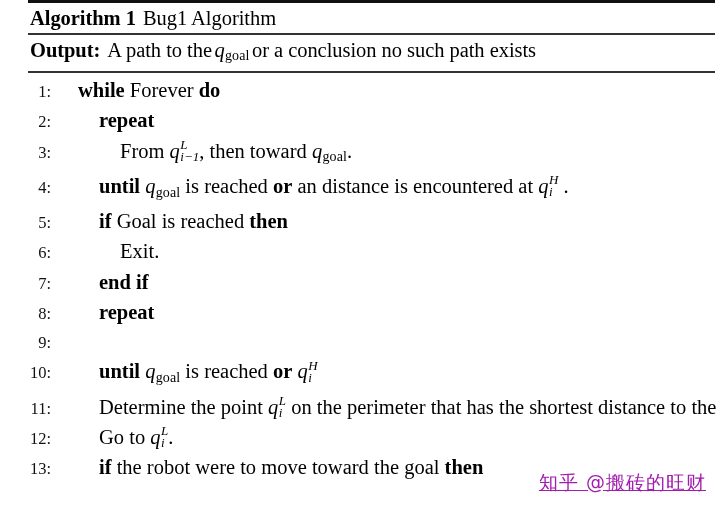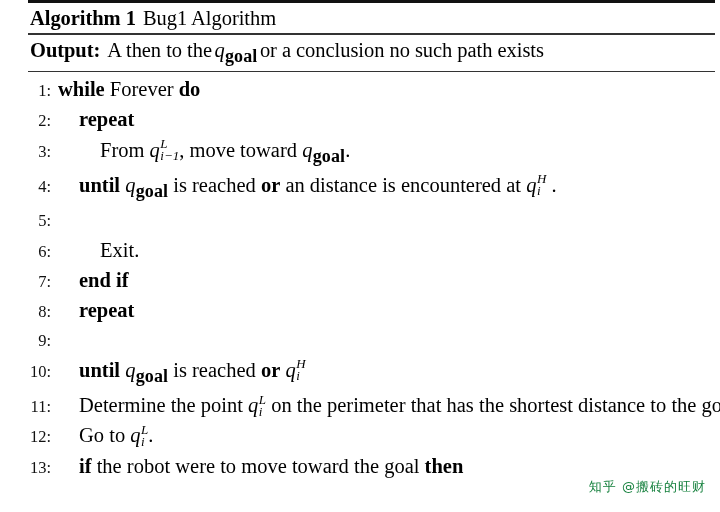--- a/index.html
+++ b/index.html
@@ -62,21 +62,21 @@
   }
   .line-no {
     width: 30px;
     min-width: 30px;
     text-align: right;
     font-size: 16.5px;
     padding-right: 7px;
     box-sizing: border-box;
     color: #111111;
   }
-  .line-body { flex: 0 0 auto; }
+  .line-body { flex: 0 0 auto; margin-left: 20px; }
   .ind-0 { padding-left: 0px; }
   .ind-1 { padding-left: 21px; }
   .ind-2 { padding-left: 42px; }
 
   .kw { font-weight: bold; }
 
   
   .mvar {
     font-family: "Liberation Serif", "DejaVu Serif", serif;
     font-style: italic;
@@ -104,85 +104,86 @@
   .supsub .sub {
     display: block;
     font-size: 13px;
     font-style: italic;
     line-height: 1;
     position: relative;
     top: 3.5px;
     height: 0;
   }
   .sub-rm {
-    font-size: 18px;
+    font-size: 14px;
     font-style: normal;
     vertical-align: -0.28em;
     letter-spacing: 0.1px;
     display: inline-block;
     margin-left: 0.3px;
-    font-weight: bold;
   }
   .mspace { display: inline-block; width: 2.5px; }
 
   
   #watermark {
     position: absolute;
     right: 14px;
     bottom: 16px;
     font-family: "DejaVu Sans", sans-serif;
-    font-size: 13px;
-    color: #15803d;
+    font-size: 19px;
+    color: #a21caf;
     letter-spacing: 1px;
     white-space: nowrap;
     user-select: none;
+    text-decoration: underline;
   }
 </style>
 </head>
 <body>
 
 <div id="algorithm-figure">
 
   <div class="rule-top"></div>
 
   <div class="header-block">
     <div class="header-line" id="algorithm-title-line">
       <span class="lbl">Algorithm 1</span><span class="gap"></span><span>Bug1 Algorithm</span>
     </div>
   </div>
 
   <div class="rule-mid"></div>
 
   <div class="header-block">
     <div class="header-line" id="output-line">
-      <span class="lbl">Output:</span><span class="gap"></span><span>A then to the</span><span class="mspace"></span><span class="mvar"><span>q</span><span class="sub-rm">goal</span></span><span class="mspace"></span><span>or a conclusion no such path exists</span>
+      <span class="lbl">Output:</span><span class="gap"></span><span>A path to the</span><span class="mspace"></span><span class="mvar"><span>q</span><span class="sub-rm">goal</span></span><span class="mspace"></span><span>or a conclusion no such path exists</span>
     </div>
   </div>
 
   <div class="rule-mid"></div>
 
   <div id="algorithm-body">
       <div class="alg-line">
         <span class="line-no">1:</span>
         <span class="line-body ind-0"><span class="kw">while</span> <span>Forever</span> <span class="kw">do</span></span>
       </div>
       <div class="alg-line">
         <span class="line-no">2:</span>
         <span class="line-body ind-1"><span class="kw">repeat</span></span>
       </div>
       <div class="alg-line">
         <span class="line-no">3:</span>
-        <span class="line-body ind-2"><span>From</span> <span class="mvar"><span>q</span><span class="supsub"><span class="sup">L</span><span class="sub">i−1</span></span></span><span>, move toward</span> <span class="mvar"><span>q</span><span class="sub-rm">goal</span></span><span>.</span></span>
+        <span class="line-body ind-2"><span>From</span> <span class="mvar"><span>q</span><span class="supsub"><span class="sup">L</span><span class="sub">i−1</span></span></span><span>, then toward</span> <span class="mvar"><span>q</span><span class="sub-rm">goal</span></span><span>.</span></span>
       </div>
       <div class="alg-line">
         <span class="line-no">4:</span>
         <span class="line-body ind-1"><span class="kw">until</span> <span class="mvar"><span>q</span><span class="sub-rm">goal</span></span> <span>is reached</span> <span class="kw">or</span> <span>an distance is encountered at</span> <span class="mvar"><span>q</span><span class="supsub"><span class="sup">H</span><span class="sub">i</span></span></span><span> .</span></span>
       </div>
       <div class="alg-line">
         <span class="line-no">5:</span>
+        <span class="line-body ind-1"><span class="kw">if</span> <span>Goal is reached</span> <span class="kw">then</span></span>
       </div>
       <div class="alg-line">
         <span class="line-no">6:</span>
         <span class="line-body ind-2"><span>Exit.</span></span>
       </div>
       <div class="alg-line">
         <span class="line-no">7:</span>
         <span class="line-body ind-1"><span class="kw">end if</span></span>
       </div>
       <div class="alg-line">

